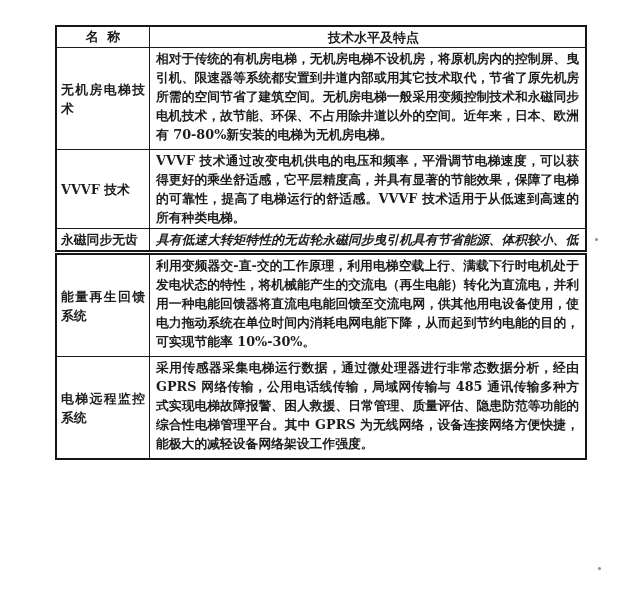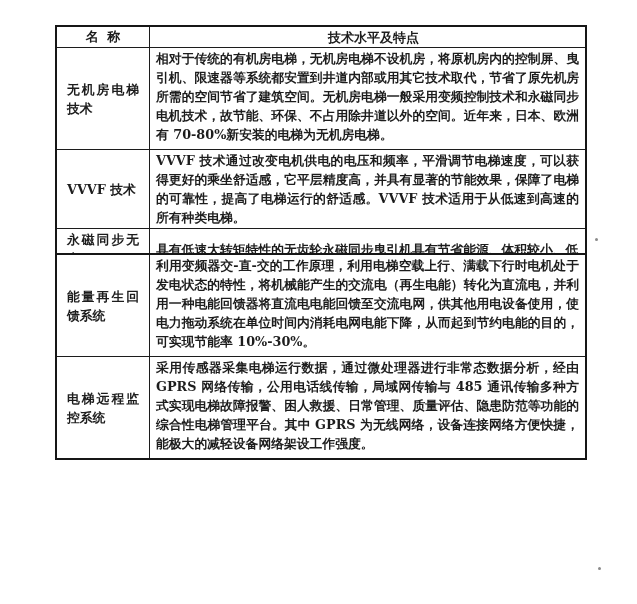--- a/index.html
+++ b/index.html
@@ -25,41 +25,41 @@
 
   .row { display: flex; border-top: 1px solid #1c1c1c; }
   .row:first-child { border-top: none; }
 
   .name-cell {
     width: 93px;
     flex: 0 0 93px;
     border-right: 1px solid #1c1c1c;
     display: flex;
     align-items: center;
-    padding: 1px 10px;
+    padding: 1px 4px;
     box-sizing: border-box;
   }
   .name-cell .nm {
     display: block;
     width: 100%;
     font-size: 12.8px;
     line-height: 19px;
     font-weight: bold;
     text-align: justify;
   }
   .desc-cell {
     flex: 1 1 auto;
     padding: 1px 6px;
     box-sizing: border-box;
     font-size: 12.8px;
     line-height: 19px;
     font-weight: bold;
     text-align: justify;
   }
-  .center-v { display: flex; align-items: center; }
+  .center-v { display: flex; align-items: center; font-style: italic; }
 
   .header-row { min-height: 20px; gap: 12px; }
   .header-row .hd {
     display: flex;
     align-items: center;
     justify-content: center;
     font-size: 13px;
     font-weight: bold;
     text-align: center;
     padding: 0;

